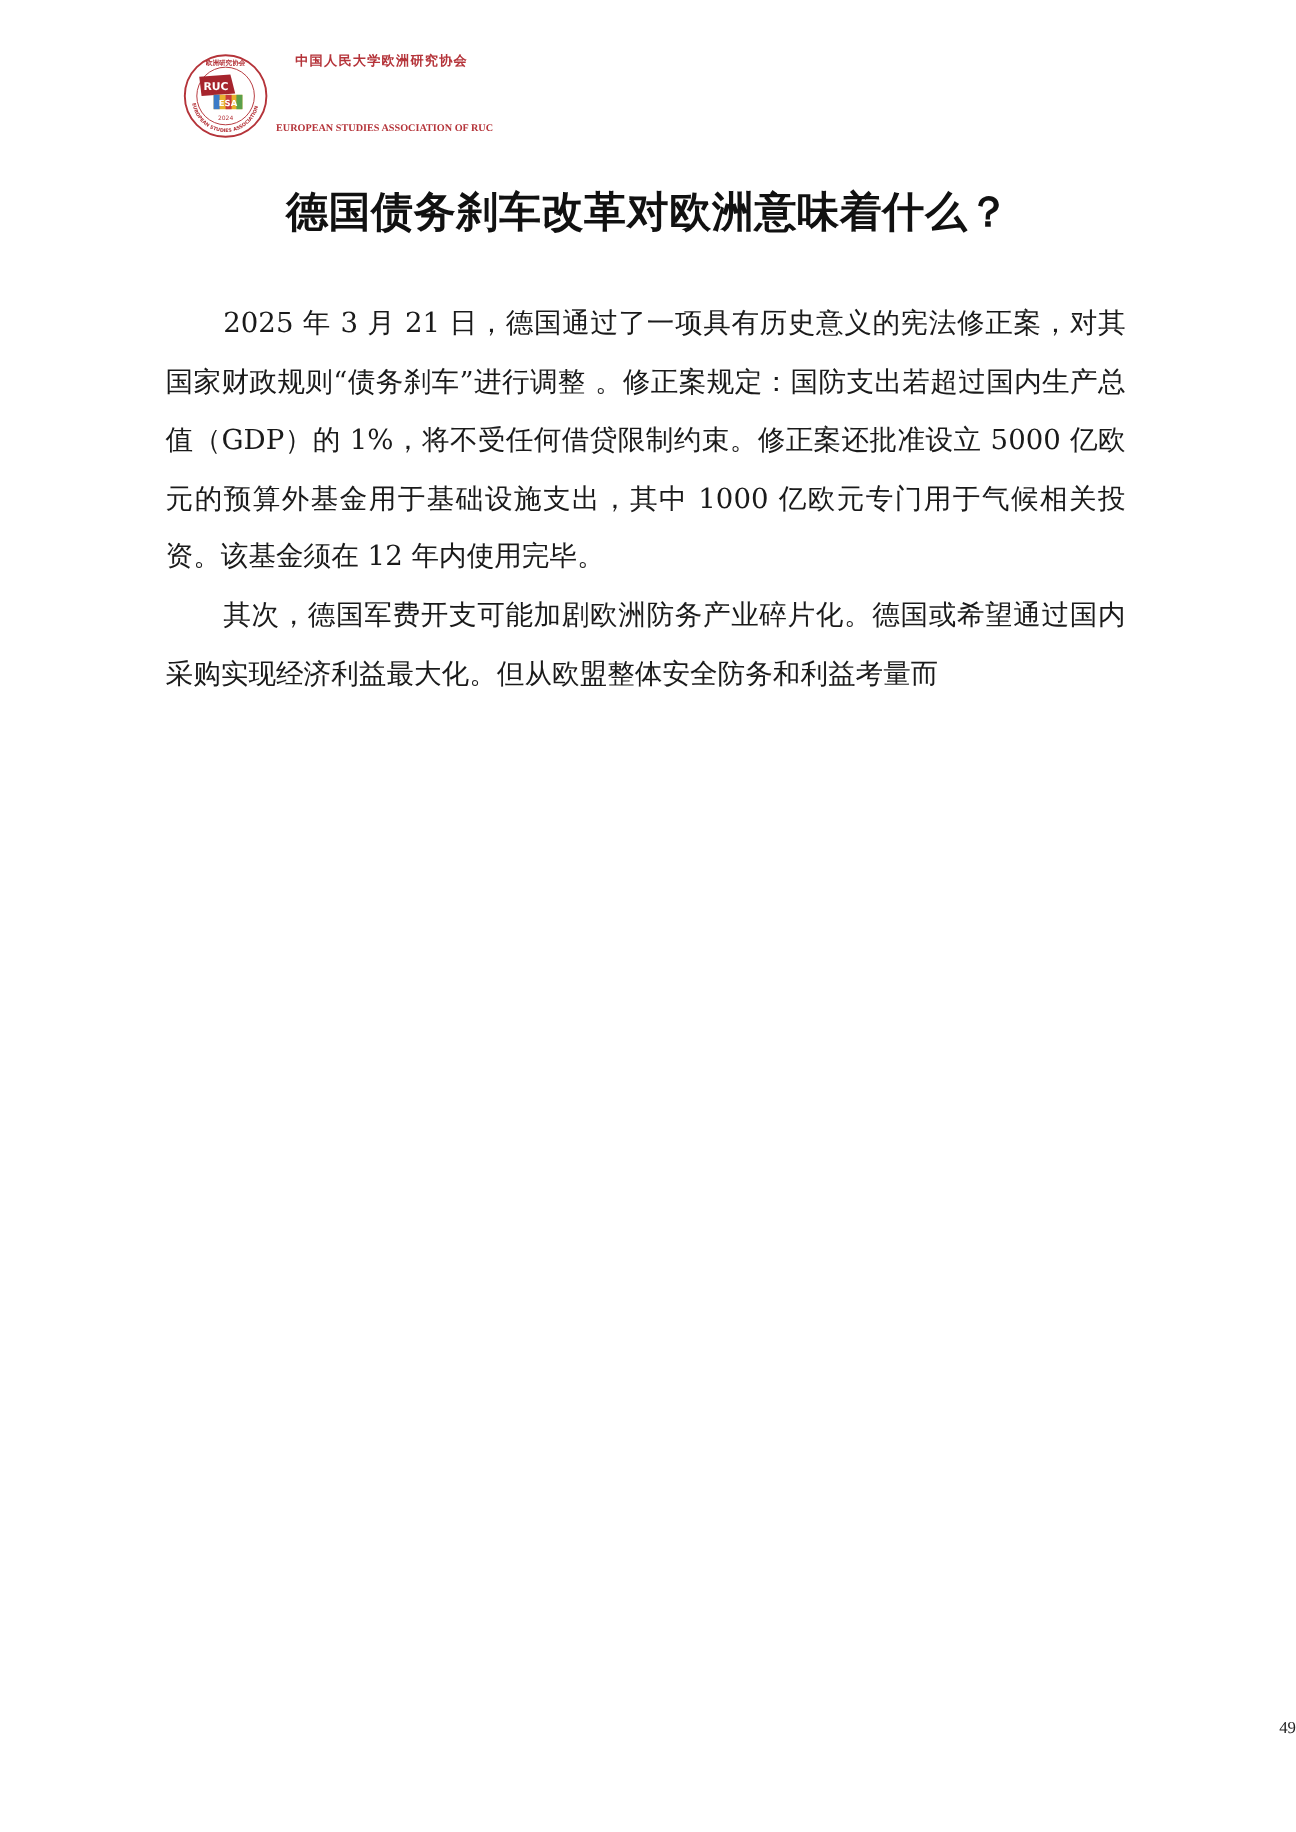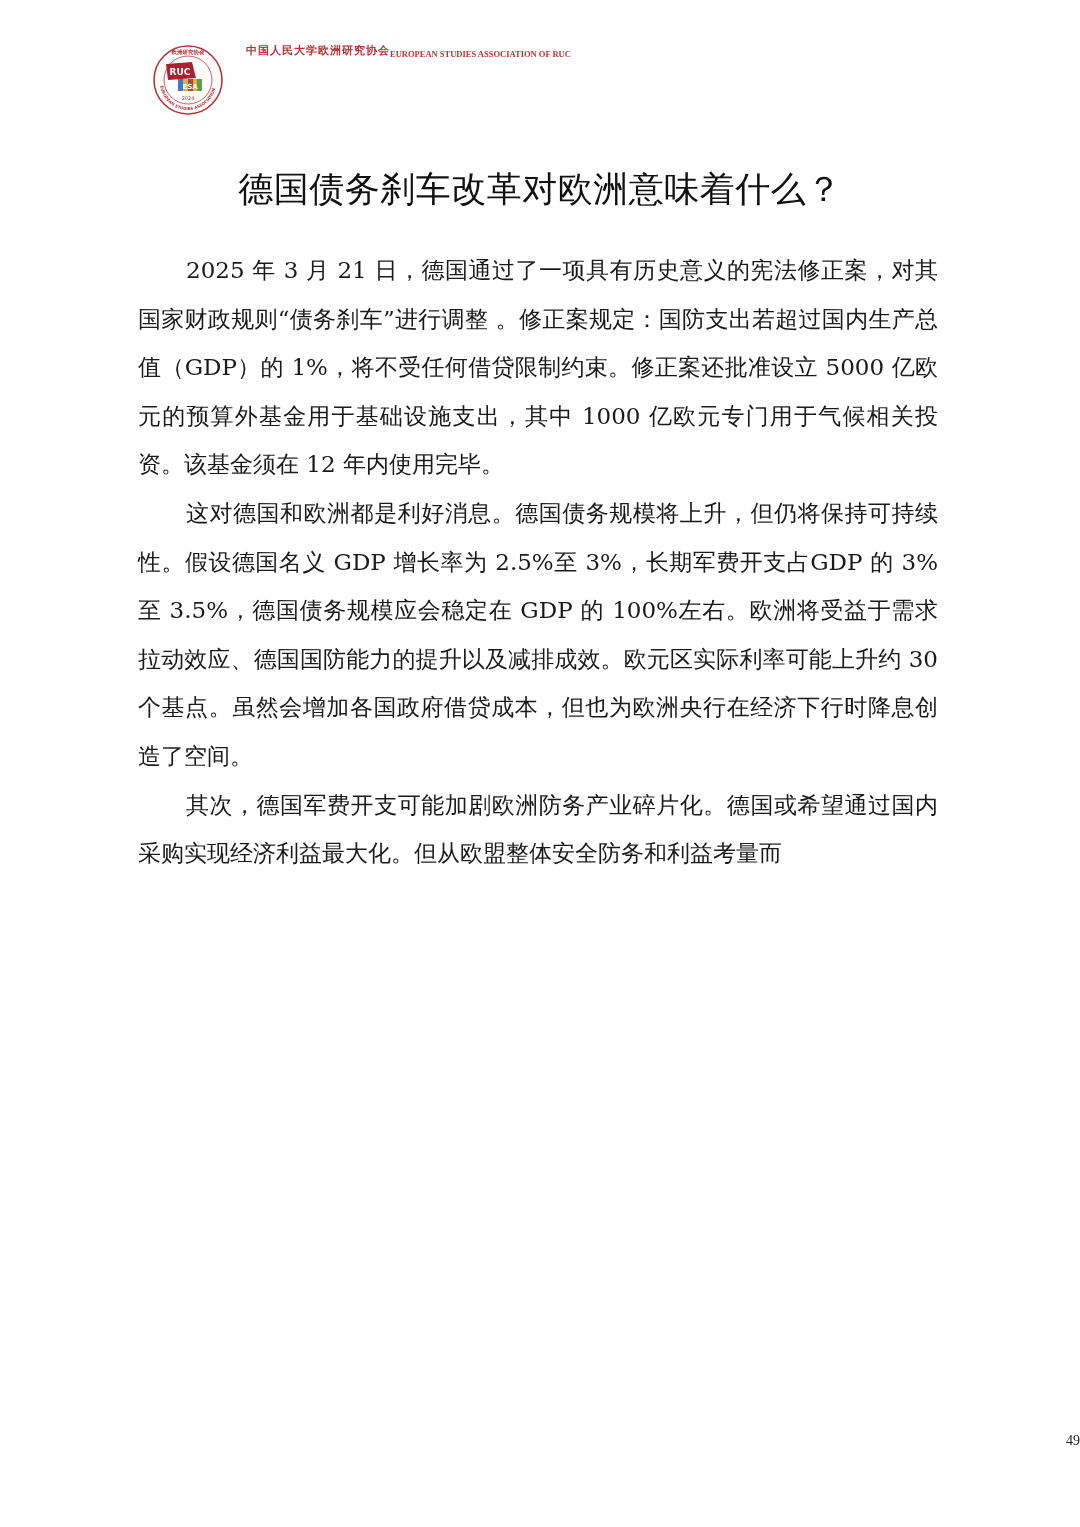--- a/index.html
+++ b/index.html
@@ -25,22 +25,23 @@
     }
     .logo {
       width: 72px;
       height: 72px;
       position: relative;
     }
     .logo svg { display: block; }
     .org-names {
       margin-left: 6px;
       display: flex;
-      flex-direction: row;
+      flex-direction: column;
       justify-content: center;
+      gap: 38px;
     }
     .org-cn {
       font-family: "DejaVu Serif", serif;
       font-size: 11px;
       font-weight: bold;
       color: #b5343a;
       letter-spacing: 1px;
       margin-left: 16px;
       line-height: 14px;
     }
@@ -114,21 +115,20 @@
         <textPath href="#ringpath" startOffset="4">EUROPEAN STUDIES ASSOCIATION</textPath>
       </text>
     </svg>
   </div>
   <div class="org-names">
     <div class="org-cn">中国人民大学欧洲研究协会</div>
     <div class="org-en">EUROPEAN STUDIES ASSOCIATION OF RUC</div>
   </div>
 </div>
 
-<h1 class="title" style="margin:12px;font-weight:normal;">德国债务刹车改革对欧洲意味着什么？</h1>
+<h1 class="title" style="margin:0;font-weight:bold;">德国债务刹车改革对欧洲意味着什么？</h1>
 
 <div class="body-text">
   <p class="para">2025 年 3 月 21 日，德国通过了一项具有历史意义的宪法修正案，对其国家财政规则“债务刹车”进行调整 。修正案规定：国防支出若超过国内生产总值（GDP）的 1%，将不受任何借贷限制约束。修正案还批准设立 5000 亿欧元的预算外基金用于基础设施支出，其中 1000 亿欧元专门用于气候相关投资。该基金须在 12 年内使用完毕。</p>
-  <p class="para">这对德国和欧洲都是利好消息。德国债务规模将上升，但仍将保持可持续性。假设德国名义 GDP 增长率为 2.5%至 3%，长期军费开支占GDP 的 3%至 3.5%，德国债务规模应会稳定在 GDP 的 100%左右。欧洲将受益于需求拉动效应、德国国防能力的提升以及减排成效。欧元区实际利率可能上升约 30 个基点。虽然会增加各国政府借贷成本，但也为欧洲央行在经济下行时降息创造了空间。</p>
   <p class="para">其次，德国军费开支可能加剧欧洲防务产业碎片化。德国或希望通过国内采购实现经济利益最大化。但从欧盟整体安全防务和利益考量而</p>
 </div>
 
 <div class="page-number">49</div>
 
 </body></html>

